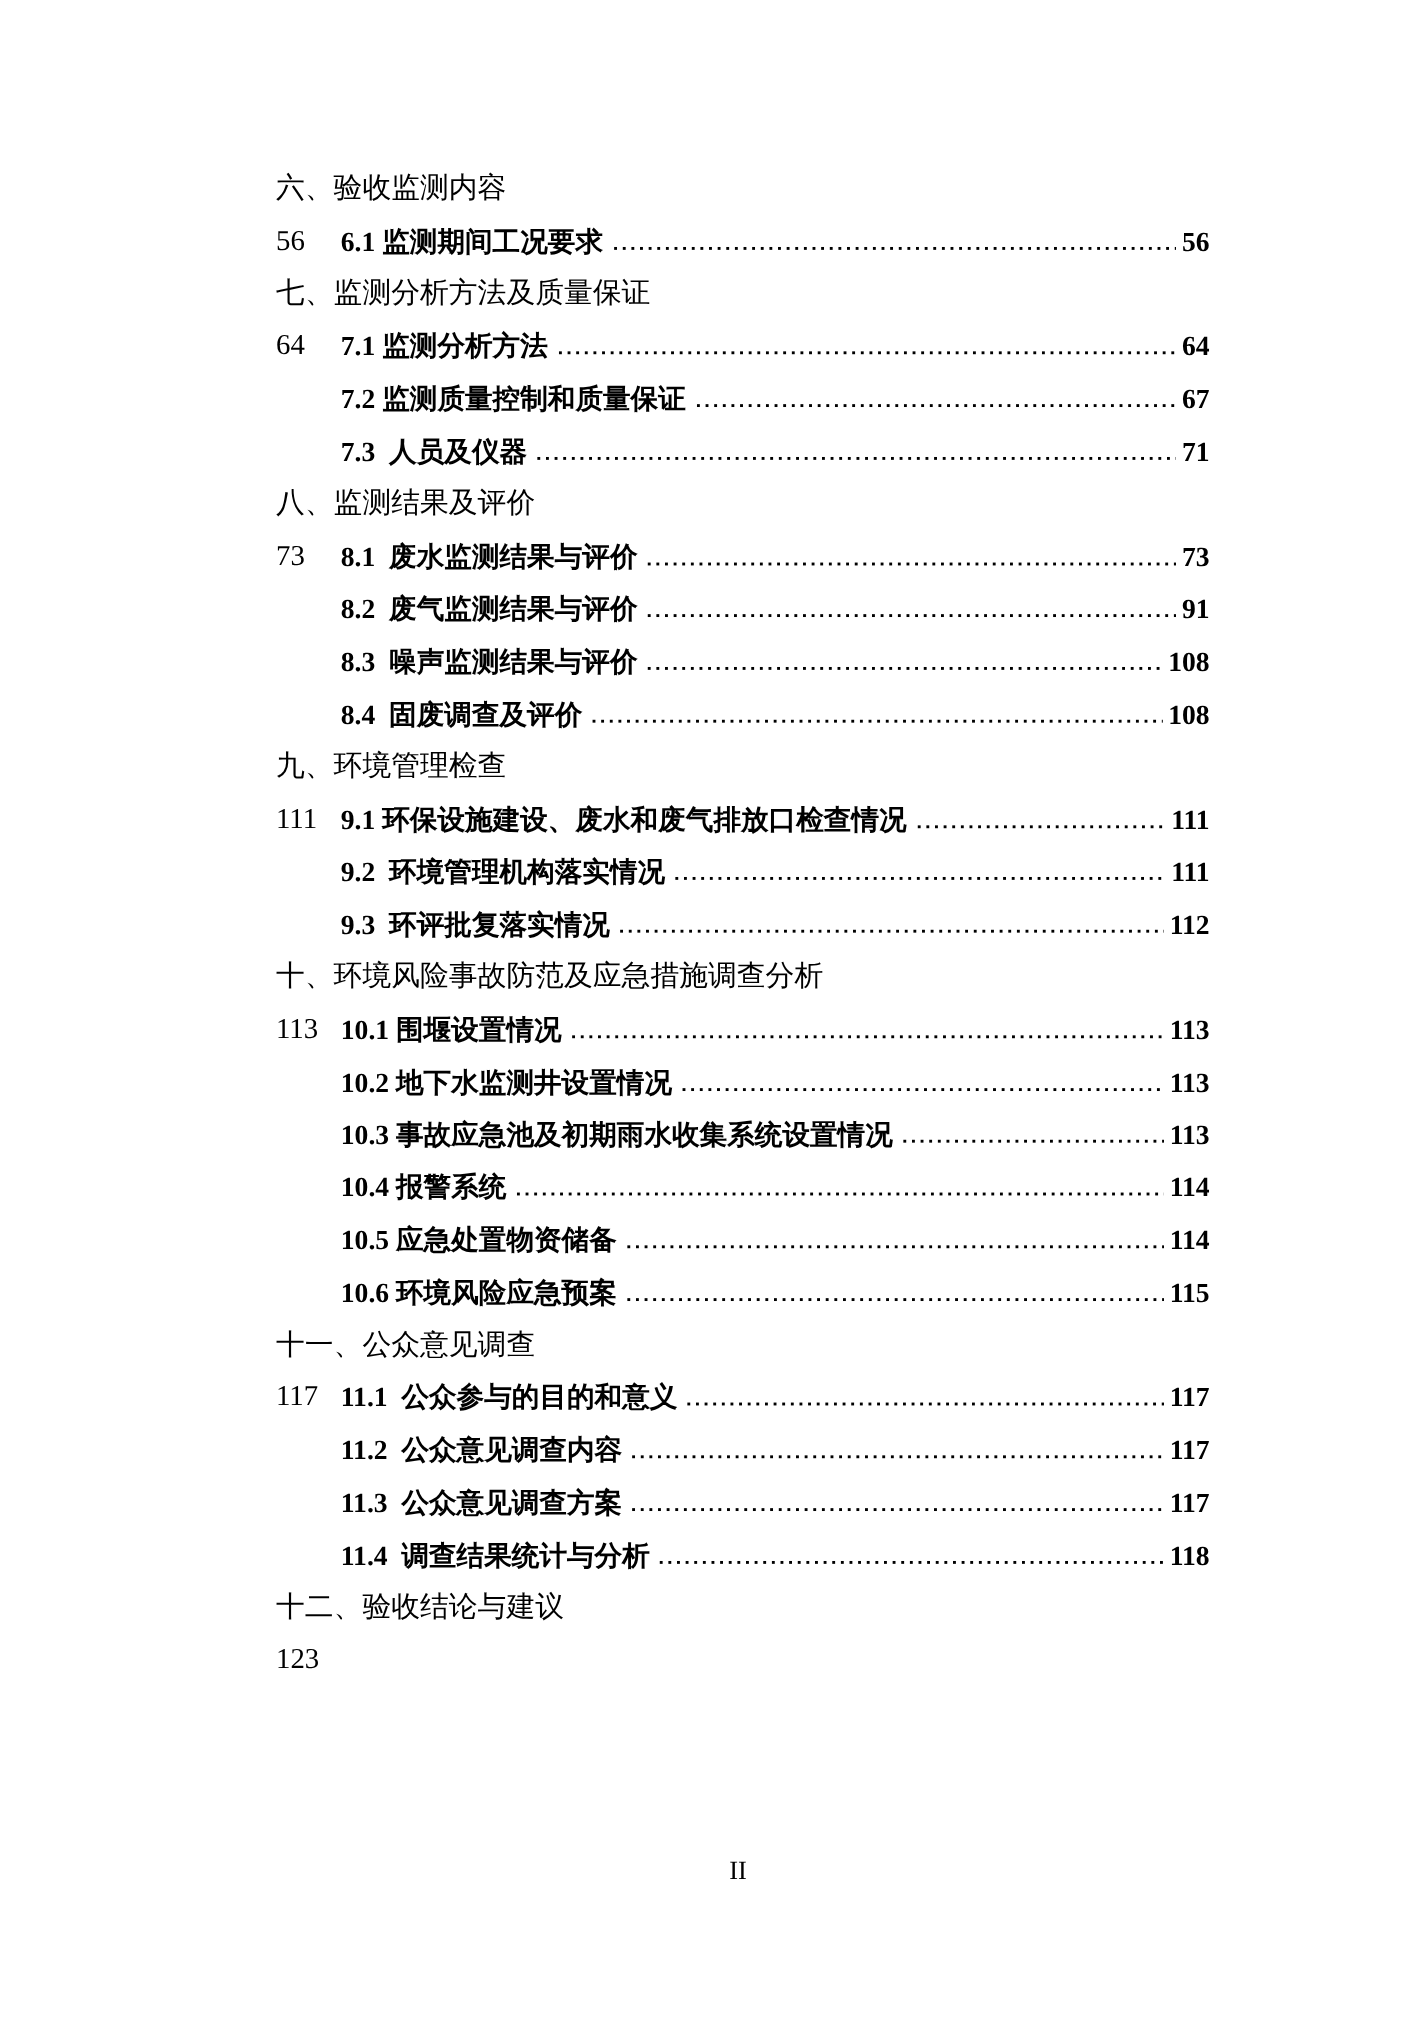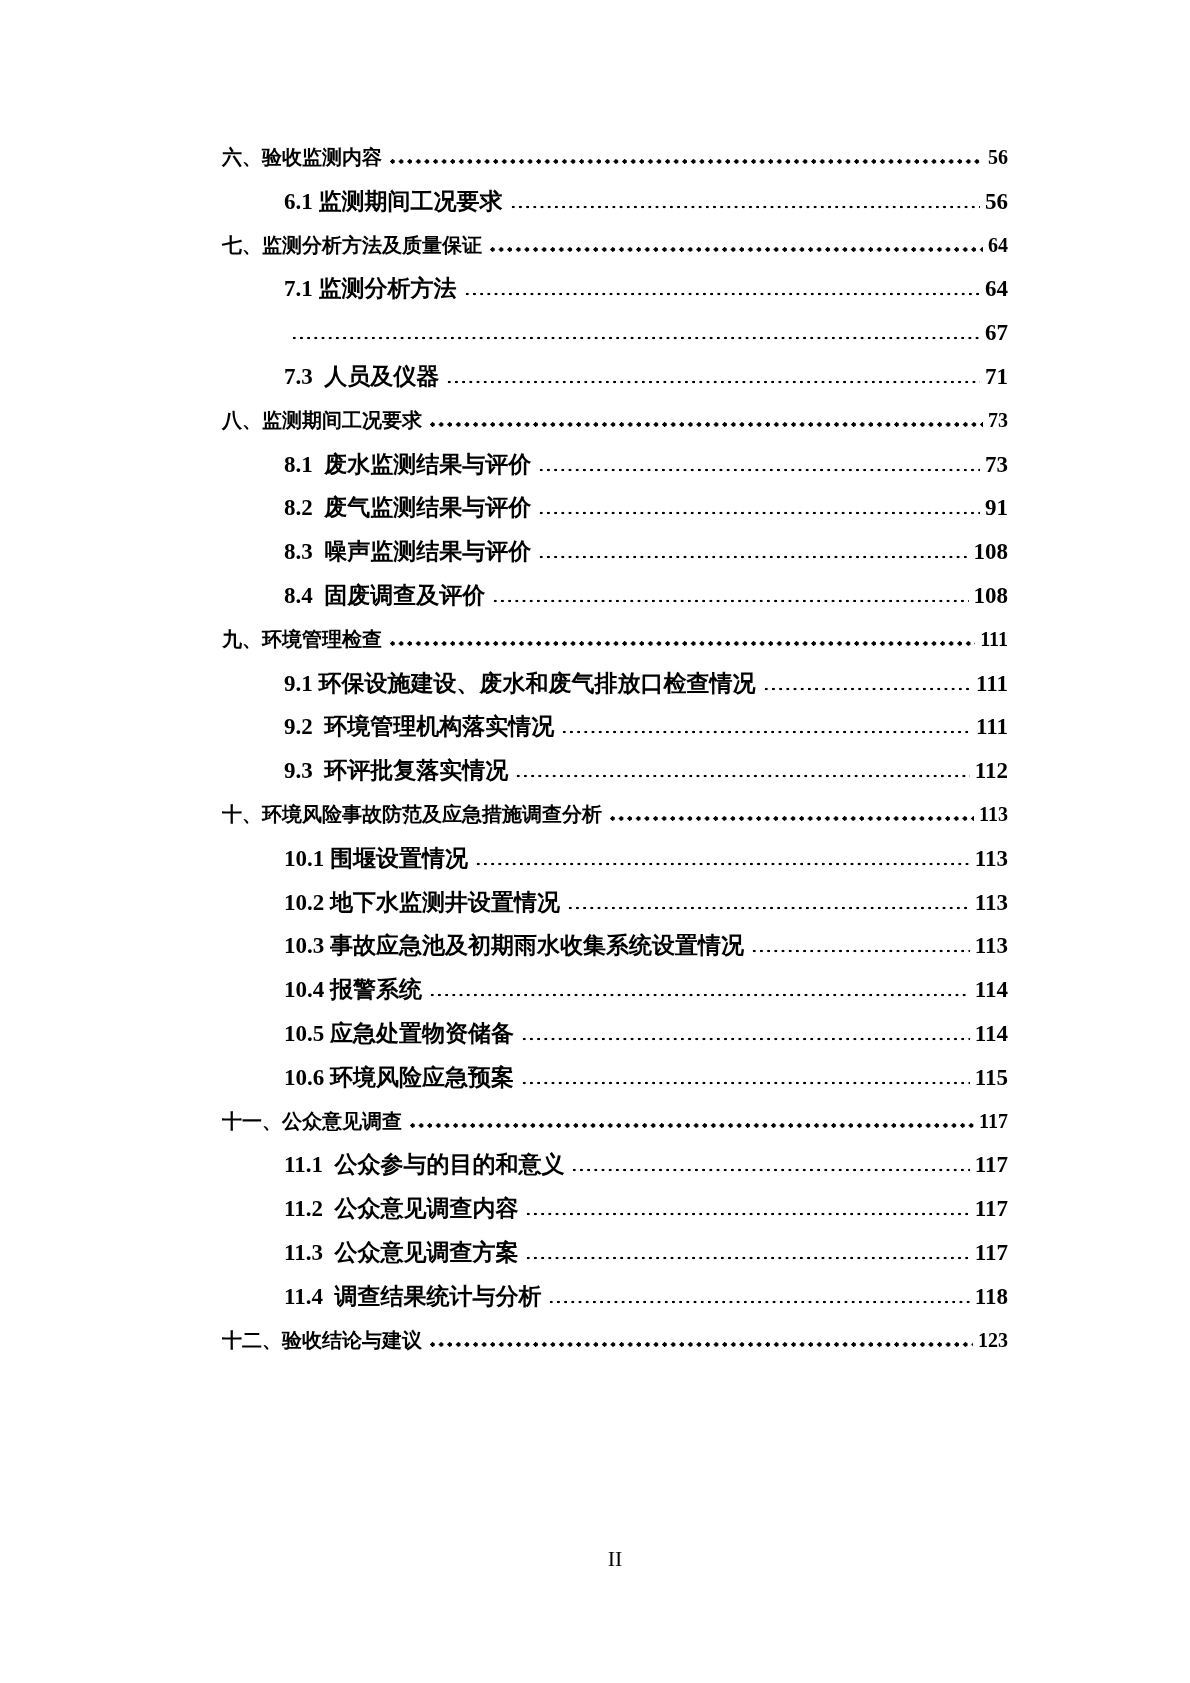--- a/index.html
+++ b/index.html
@@ -23,22 +23,23 @@
     width: 786px;
   }
   .row {
     display: flex;
     align-items: baseline;
     line-height: 43.8px;
     height: 43.8px;
     white-space: pre;
   }
   .row.level1 {
-    font-size: 20px;
-    font-weight: bold;
+    font-size: 24px;
+    font-weight: normal;
+    flex-direction: column;
   }
   .row.level2 {
     font-size: 23px;
     font-weight: bold;
     padding-left: 62px;
   }
   .label {
     white-space: pre;
     flex: 0 0 auto;
   }
@@ -72,23 +73,23 @@
 </style>
 </head>
 <body>
 
 <div class="page">
   <div class="toc">
       <div class="row level1"><span class="label">六、验收监测内容</span><span class="leader"></span><span class="pagenum">56</span></div>
       <div class="row level2"><span class="label">6.1 监测期间工况要求</span><span class="leader"></span><span class="pagenum">56</span></div>
       <div class="row level1"><span class="label">七、监测分析方法及质量保证</span><span class="leader"></span><span class="pagenum">64</span></div>
       <div class="row level2"><span class="label">7.1 监测分析方法</span><span class="leader"></span><span class="pagenum">64</span></div>
-      <div class="row level2"><span class="leader"></span><span class="pagenum">67</span></div>
+      <div class="row level2"><span class="label">7.2 监测质量控制和质量保证</span><span class="leader"></span><span class="pagenum">67</span></div>
       <div class="row level2"><span class="label">7.3  人员及仪器</span><span class="leader"></span><span class="pagenum">71</span></div>
-      <div class="row level1"><span class="label">八、监测期间工况要求</span><span class="leader"></span><span class="pagenum">73</span></div>
+      <div class="row level1"><span class="label">八、监测结果及评价</span><span class="leader"></span><span class="pagenum">73</span></div>
       <div class="row level2"><span class="label">8.1  废水监测结果与评价</span><span class="leader"></span><span class="pagenum">73</span></div>
       <div class="row level2"><span class="label">8.2  废气监测结果与评价</span><span class="leader"></span><span class="pagenum">91</span></div>
       <div class="row level2"><span class="label">8.3  噪声监测结果与评价</span><span class="leader"></span><span class="pagenum">108</span></div>
       <div class="row level2"><span class="label">8.4  固废调查及评价</span><span class="leader"></span><span class="pagenum">108</span></div>
       <div class="row level1"><span class="label">九、环境管理检查</span><span class="leader"></span><span class="pagenum">111</span></div>
       <div class="row level2"><span class="label">9.1 环保设施建设、废水和废气排放口检查情况</span><span class="leader"></span><span class="pagenum">111</span></div>
       <div class="row level2"><span class="label">9.2  环境管理机构落实情况</span><span class="leader"></span><span class="pagenum">111</span></div>
       <div class="row level2"><span class="label">9.3  环评批复落实情况</span><span class="leader"></span><span class="pagenum">112</span></div>
       <div class="row level1"><span class="label">十、环境风险事故防范及应急措施调查分析</span><span class="leader"></span><span class="pagenum">113</span></div>
       <div class="row level2"><span class="label">10.1 围堰设置情况</span><span class="leader"></span><span class="pagenum">113</span></div>

